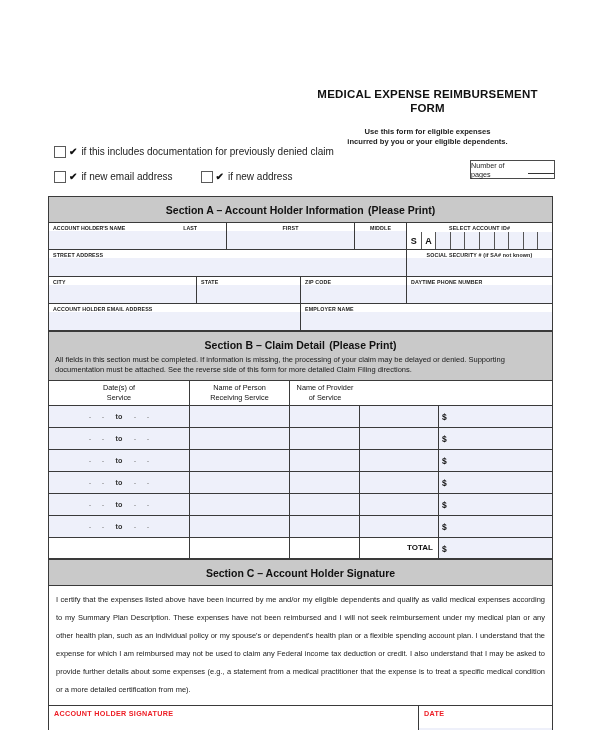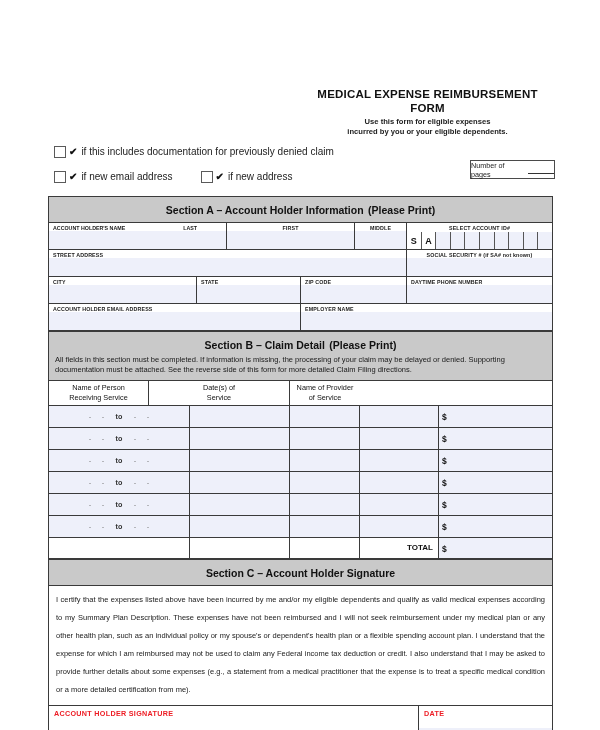--- a/index.html
+++ b/index.html
@@ -32,21 +32,21 @@
     text-align: center;
   }
   .form-title {
     font-size: 11.5px;
     font-weight: bold;
     line-height: 13.5px;
     letter-spacing: 0.2px;
     color: #111;
   }
   .form-subtitle {
-    margin-top: 2px;
+    margin-top: 12px;
     font-size: 7.6px;
     font-weight: bold;
     line-height: 9.5px;
     color: #222;
   }
 
   
   .checkbox-area {
     position: absolute;
     left: 54px;
@@ -422,27 +422,27 @@
       </div>
     </div>
 
     <div class="band" style="border-top:1.2px solid #3a3a3a">
       <span class="band-title">Section B – Claim Detail</span>
       <span class="band-title light">(Please Print)</span>
       <div class="band-note">All fields in this section must be completed. If information is missing, the processing of your claim may be delayed or denied. Supporting documentation must be attached. See the reverse side of this form for more detailed Claim Filing directions.</div>
     </div>
 
     <div class="tb-head">
+      <div class="th" style="width:141px">
+        <div>Date(s) of</div>
+        <div>Service</div>
+      </div>
       <div class="th" style="width:100px">
         <div>Name of Person</div>
         <div>Receiving Service</div>
-      </div>
-      <div class="th" style="width:141px">
-        <div>Date(s) of</div>
-        <div>Service</div>
       </div>
       <div class="th" style="width:70px">
         <div>Name of Provider</div>
         <div>of Service</div>
       </div>
     </div>
 
     <div id="claim-rows">
         <div class="tb-row">
           <div class="td date-cell" style="width: 141px;">

